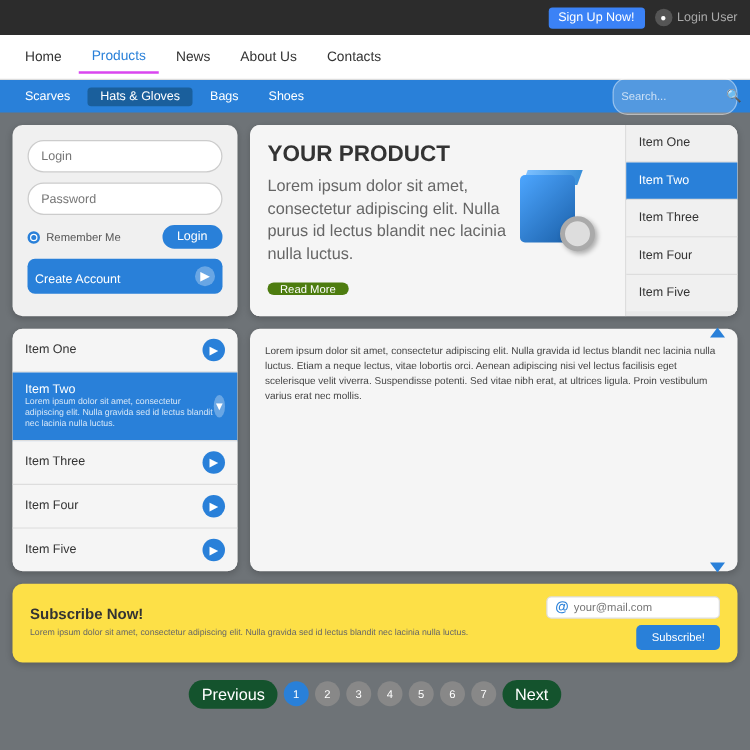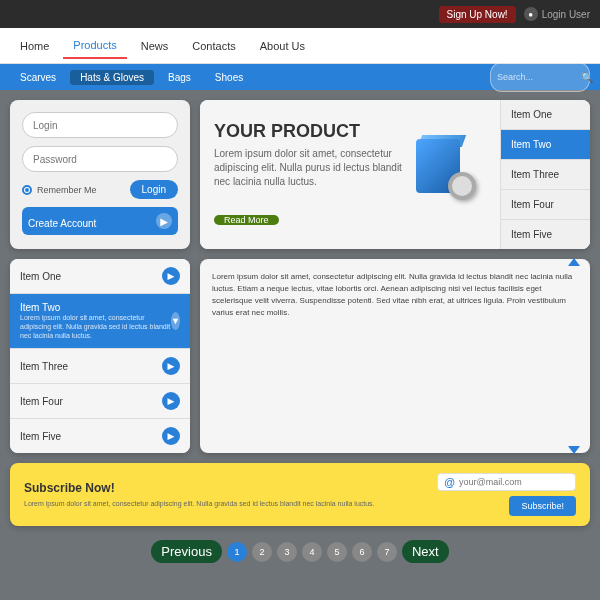--- a/index.html
+++ b/index.html
@@ -16,21 +16,21 @@
     .top-bar {
       background: #2c2c2c;
       height: 28px;
       display: flex;
       align-items: center;
       justify-content: flex-end;
       padding: 0 10px;
       gap: 8px;
     }
     .signup-btn {
-      background: #7f1d1d;
+      background: #3b82f6;
       color: #fff;
       font-size: 10px;
       padding: 3px 8px;
       border-radius: 3px;
       cursor: pointer;
     }
     .login-user {
       color: #aaa;
       font-size: 10px;
       display: flex;
@@ -56,21 +56,21 @@
       border-bottom: 1px solid #ddd;
     }
     .nav-item {
       color: #333;
       font-size: 11px;
       padding: 6px 10px;
       cursor: pointer;
     }
     .nav-item.active {
       color: #2980d9;
-      border-bottom: 2px solid #ef4444;
+      border-bottom: 2px solid #d946ef;
     }
 
     
     .sub-nav {
       background: #2980d9;
       height: 26px;
       display: flex;
       align-items: center;
       padding: 0 10px;
       gap: 4px;
@@ -195,24 +195,24 @@
     }
     .product-text { flex: 1; }
     .product-title {
       font-size: 18px;
       font-weight: bold;
       color: #333;
       line-height: 1.1;
       margin-bottom: 6px;
     }
     .product-desc {
-      font-size: 10px;
+      font-size: 13px;
       color: #666;
       line-height: 1.4;
-      margin-bottom: 20px;
+      margin-bottom: 8px;
     }
     .read-more-btn {
       background: #4d7c0f;
       color: #fff;
       font-size: 9px;
       padding: 0 10px;
       border-radius: 12px;
       border: none;
       cursor: pointer;
     }
@@ -465,22 +465,22 @@
   <div class="login-user">
     <div class="user-icon-circle">●</div>
     <span>Login User</span>
   </div>
 </div>
 
 <div class="nav-bar">
   <div class="nav-item">Home</div>
   <div class="nav-item active">Products</div>
   <div class="nav-item">News</div>
+  <div class="nav-item">About Us</div>
   <div class="nav-item">Contacts</div>
-  <div class="nav-item">About Us</div>
 </div>
 
 <div class="sub-nav">
   <div class="sub-nav-item">Scarves</div>
   <div class="sub-nav-item active">Hats &amp; Gloves</div>
   <div class="sub-nav-item">Bags</div>
   <div class="sub-nav-item">Shoes</div>
   <div class="search-box">
     <input type="text" placeholder="Search..." style="">
     <span style="color:#fff;font-size:10px;">🔍</span>

